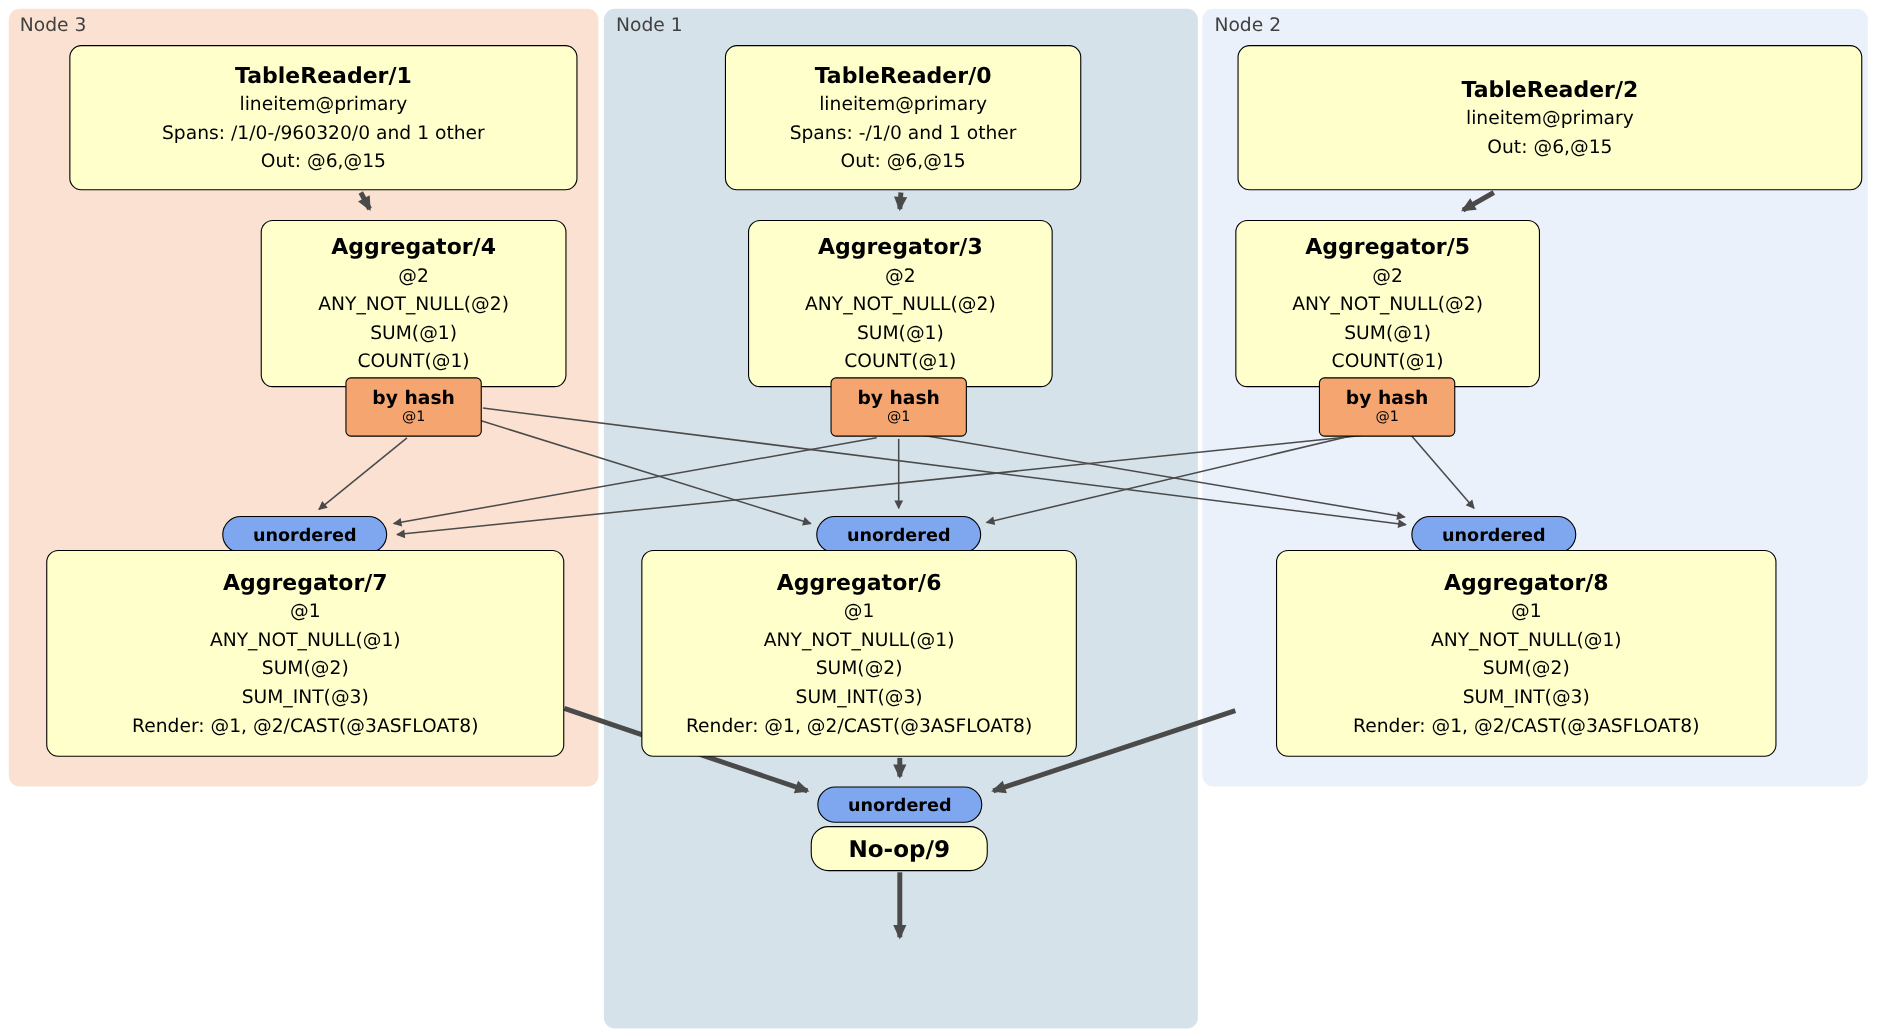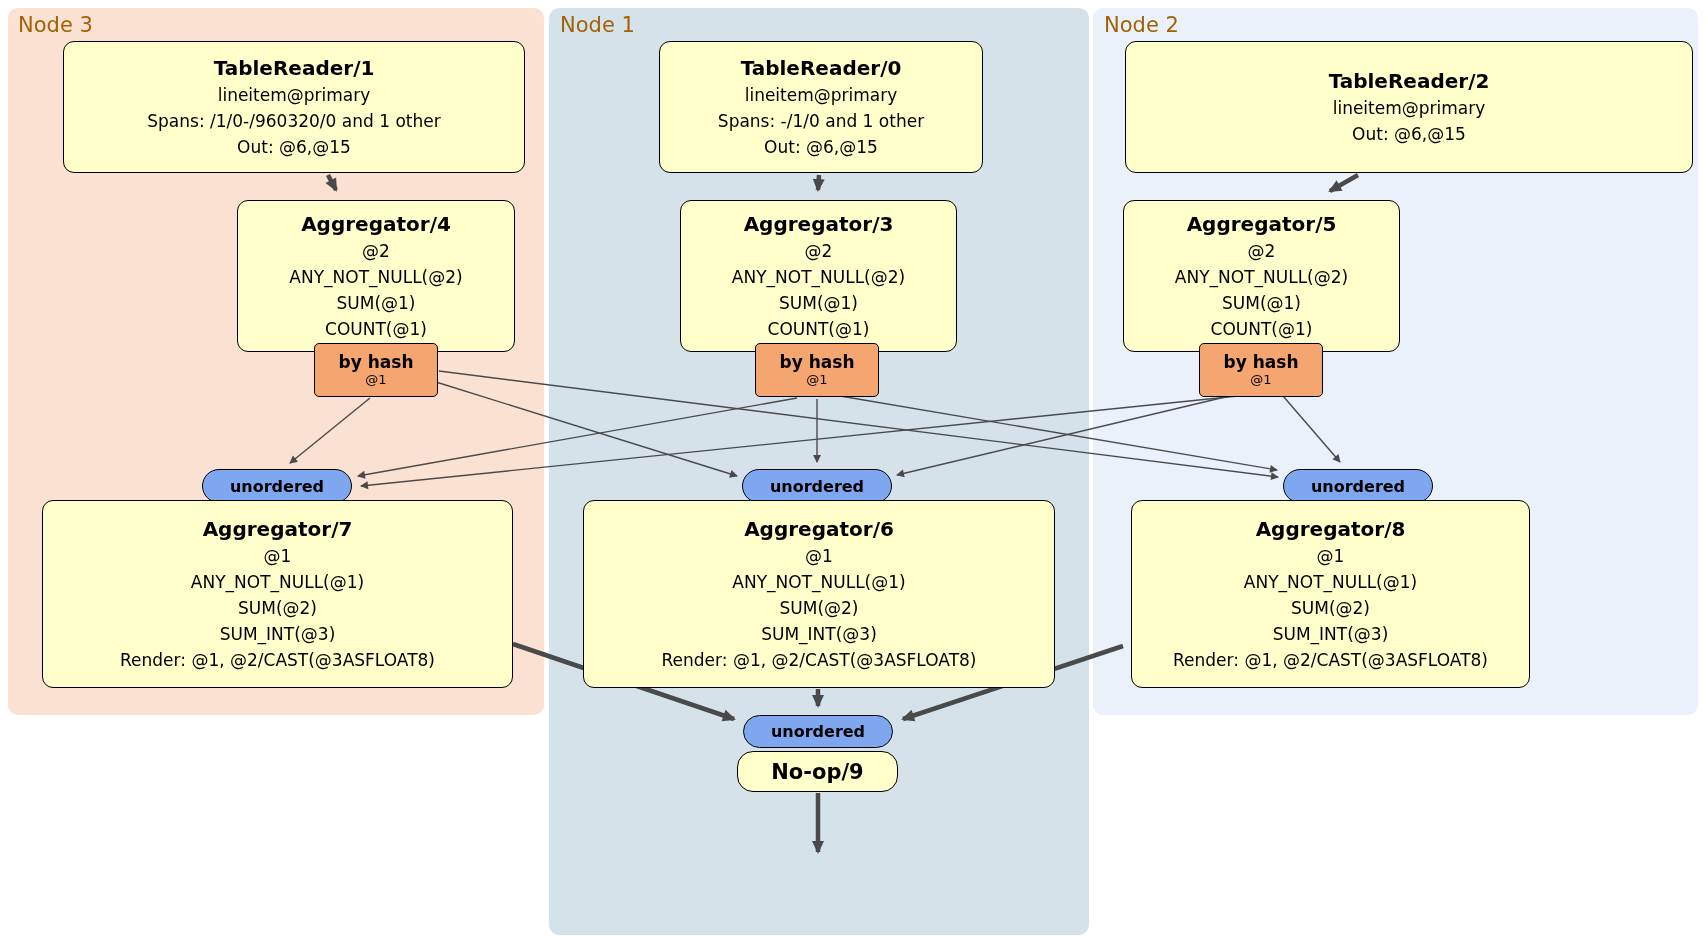--- a/index.html
+++ b/index.html
@@ -1,21 +1,21 @@
 <!DOCTYPE html>
 <html style="--panelNode3: #FBE1D1; --panelNode1: #D6E2EA; --panelNode2: #EBF1FA; --boxFill: #FFFFCC; --routerFill: #F5A670; --syncFill: #7FA7F0; --edge: #4A4A4A; --border: #000000;"><head>
 <meta charset="utf-8">
 <style>
   html,body{margin:0;padding:0;background:#ffffff;}
   .canvas{
     position:relative;width:1708px;height:940px;overflow:hidden;
     font-family:"DejaVu Sans","Liberation Sans",sans-serif;color:#000;
   }
   .panel{position:absolute;border-radius:10px;}
-  .panel-label{position:absolute;font-size:21px;color:#a16207;}
+  .panel-label{position:absolute;font-size:17px;color:#404040;}
   .edges{position:absolute;left:0;top:0;pointer-events:none;}
   .edge-thick{stroke:var(--edge,#4a4a4a);stroke-width:4.5;fill:none;}
   .edge-thin{stroke:var(--edge,#4a4a4a);stroke-width:1.4;fill:none;}
   .proc{
     position:absolute;background:var(--boxFill,#ffffcc);
     border:1.6px solid var(--border,#000);border-radius:11px;
     display:flex;flex-direction:column;justify-content:center;align-items:center;
     text-align:center;box-sizing:border-box;padding:2px 8px;
   }
   .proc-title{font-size:20px;font-weight:bold;line-height:28px;white-space:nowrap;}
@@ -147,29 +147,29 @@
   </div>
 
   <div class="proc" style="left:42px;top:500px;width:471px;height:188px">
     <div class="proc-title">Aggregator/7</div>
     <div class="proc-line">@1</div>
     <div class="proc-line">ANY_NOT_NULL(@1)</div>
     <div class="proc-line">SUM(@2)</div>
     <div class="proc-line">SUM_INT(@3)</div>
     <div class="proc-line">Render: @1, @2/CAST(@3ASFLOAT8)</div>
   </div>
-  <div class="proc" style="left:583px;top:500px;width:472px;height:188px">
+  <div class="proc" style="left:583px;top:500px;width:396px;height:188px">
     <div class="proc-title">Aggregator/6</div>
     <div class="proc-line">@1</div>
     <div class="proc-line">ANY_NOT_NULL(@1)</div>
     <div class="proc-line">SUM(@2)</div>
     <div class="proc-line">SUM_INT(@3)</div>
     <div class="proc-line">Render: @1, @2/CAST(@3ASFLOAT8)</div>
   </div>
-  <div class="proc" style="left:1131px;top:500px;width:399px;height:188px">
+  <div class="proc" style="left:1160px;top:500px;width:455px;height:188px">
     <div class="proc-title">Aggregator/8</div>
     <div class="proc-line">@1</div>
     <div class="proc-line">ANY_NOT_NULL(@1)</div>
     <div class="proc-line">SUM(@2)</div>
     <div class="proc-line">SUM_INT(@3)</div>
     <div class="proc-line">Render: @1, @2/CAST(@3ASFLOAT8)</div>
   </div>
 
   <div class="sync" style="left:743px;top:715px;width:150px;height:33px">
     <span>unordered</span>

